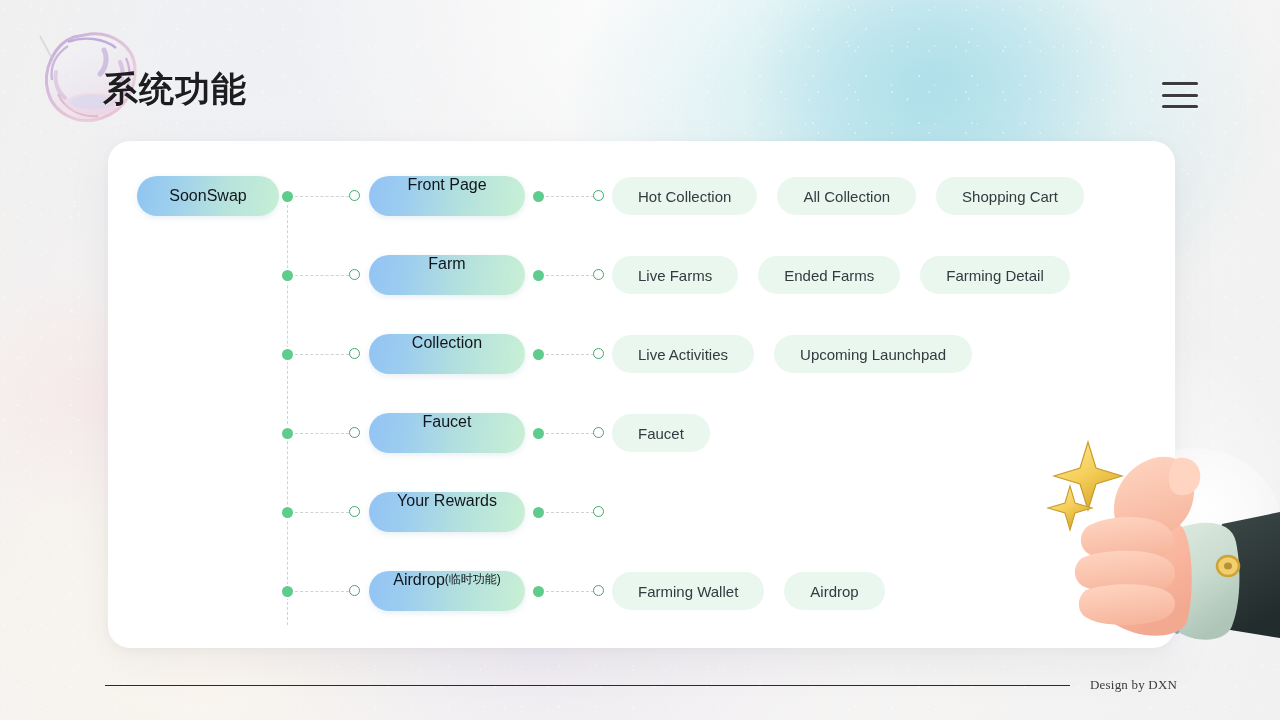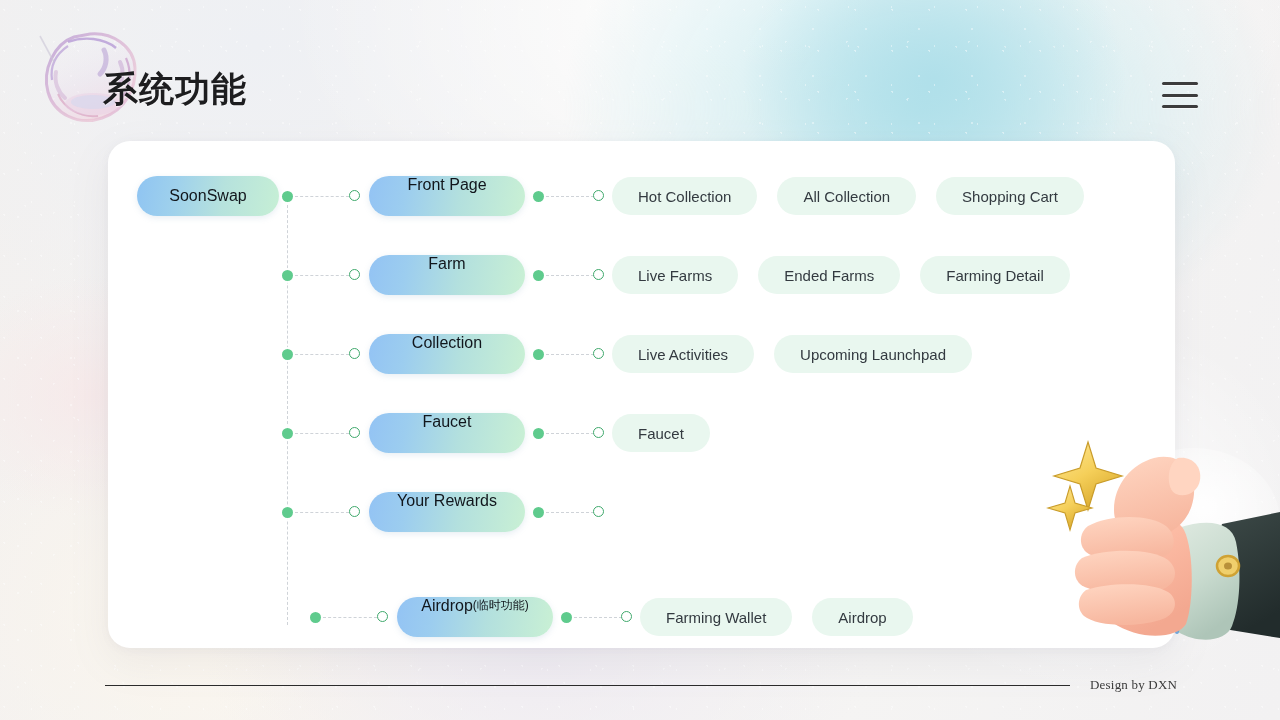--- a/index.html
+++ b/index.html
@@ -291,21 +291,21 @@
         <div class="dot-filled c1-dot"></div>
         <div class="dash c1-dash"></div>
         <div class="dot-hollow c1-circ"></div>
         <div class="pill-l2">
           <span>Your Rewards</span>
         </div>
         <div class="dot-filled c2-dot"></div>
         <div class="dash c2-dash"></div>
         <div class="dot-hollow c2-circ"></div>
       </div>
-      <div class="row" style="top: 456px; margin-left: 28px;">
+      <div class="row" style="top: 430px;">
         <div class="dot-filled c1-dot"></div>
         <div class="dash c1-dash"></div>
         <div class="dot-hollow c1-circ"></div>
         <div class="pill-l2">
           <span>Airdrop</span>
           <span class="sub">(临时功能)</span>
         </div>
         <div class="dot-filled c2-dot"></div>
         <div class="dash c2-dash"></div>
         <div class="dot-hollow c2-circ"></div>

